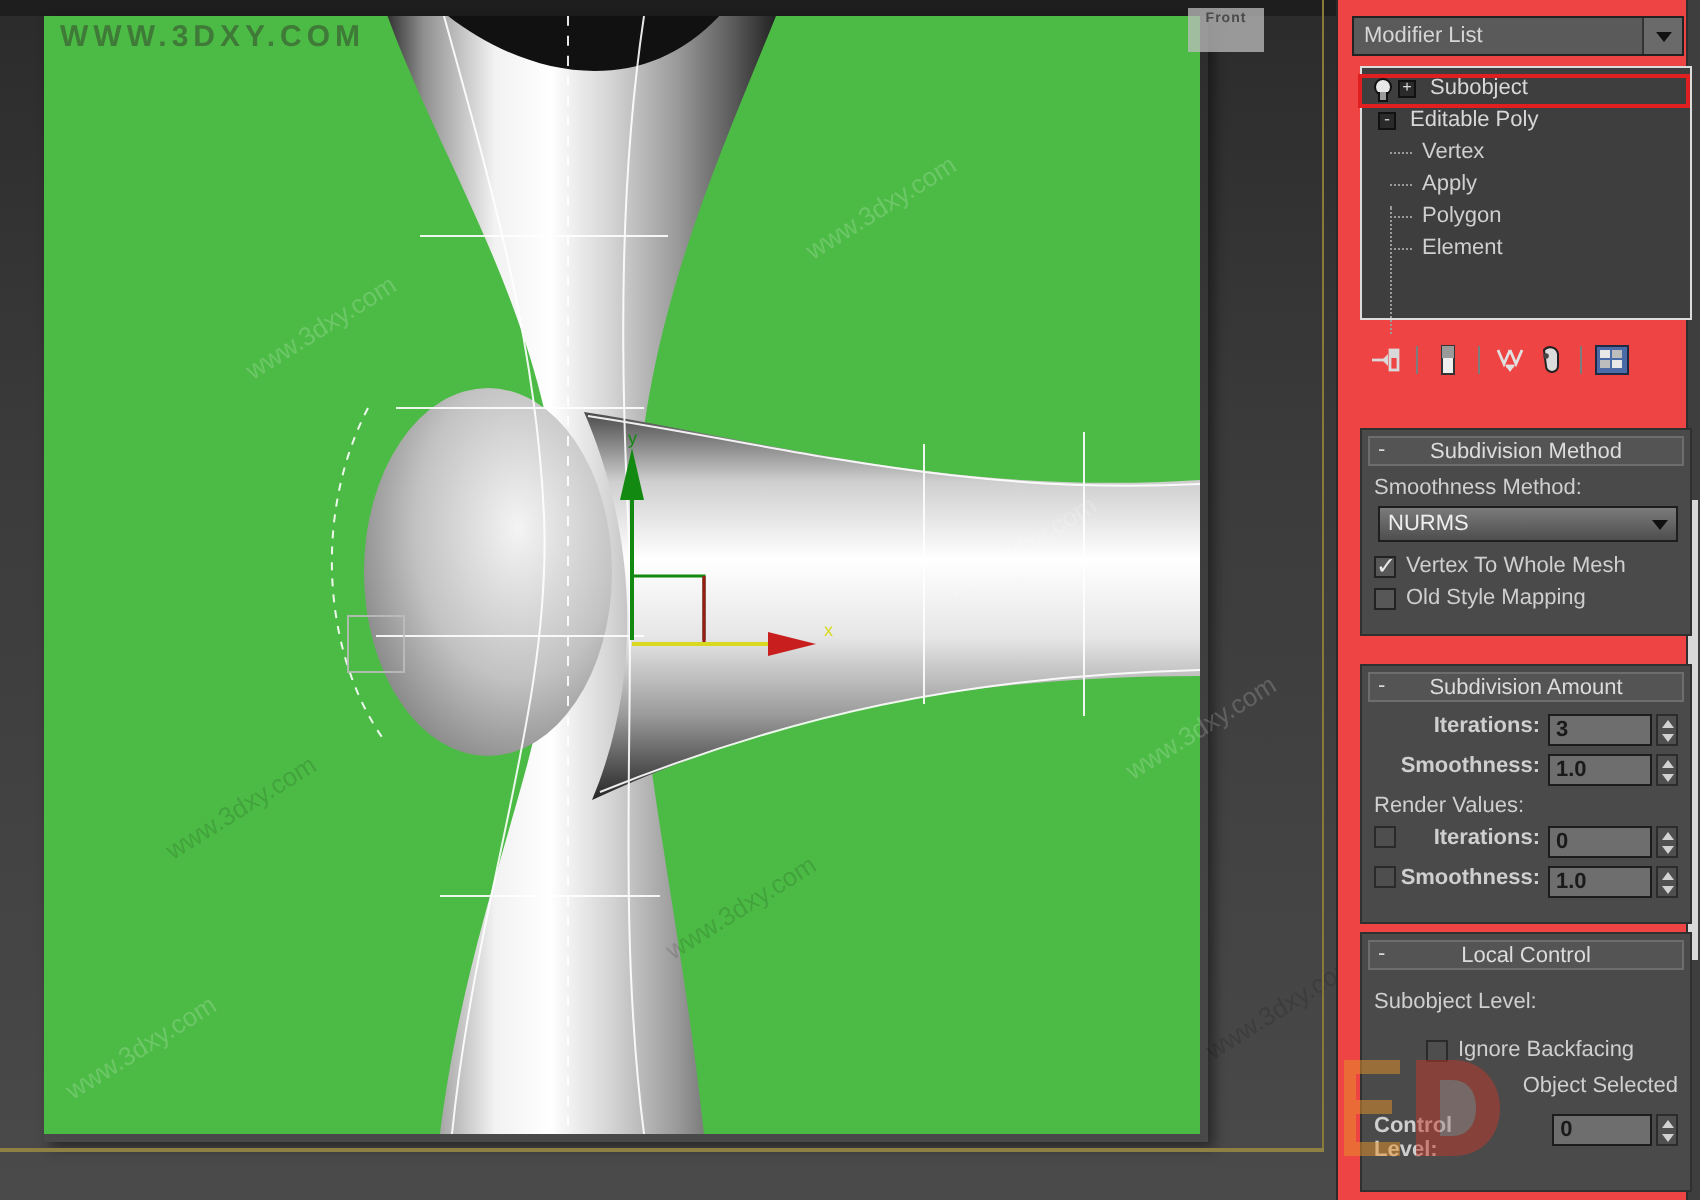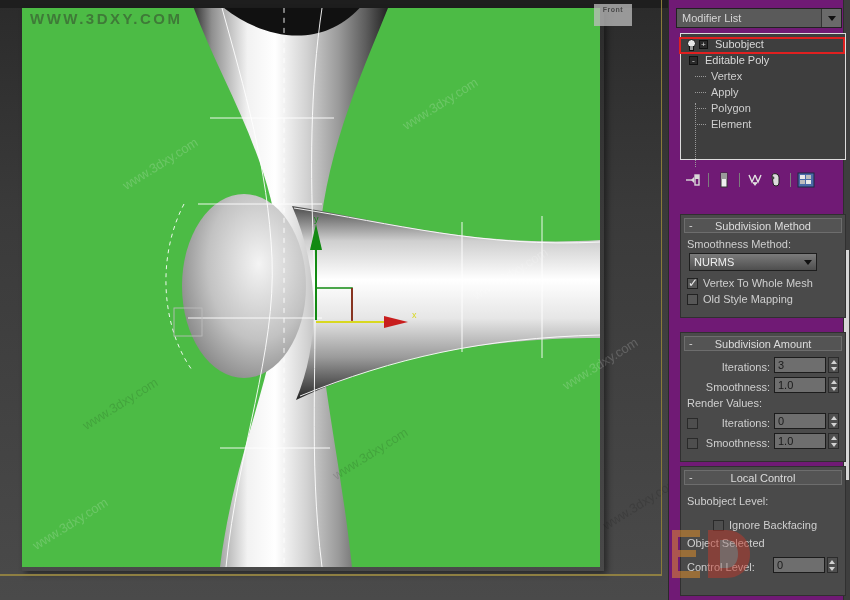--- a/index.html
+++ b/index.html
@@ -33,21 +33,21 @@
   #model { position:absolute; left:22px; top:8px; width:578px; height:559px; }
 
   
   #vp-label { position:absolute; left:594px; top:4px; width:38px; height:22px;
     background:rgba(190,190,190,.75); }
   #vp-label span { display:block; font-size:7px; color:#4a4a4a; text-align:center;
     padding-top:2px; letter-spacing:.5px; font-weight:bold; }
 
   
   #cmd-panel { position:absolute; left:668px; top:0; width:182px; height:600px;
-    background:#701a75; border-left:1px solid #2a2a2a; }
+    background:#ef4444; border-left:1px solid #2a2a2a; }
   #cmd-scroll-track { position:absolute; right:0; top:0; width:7px; height:600px;
     background:#3e3e3e; border-left:1px solid #2e2e2e; }
   #cmd-scroll-thumb { position:absolute; right:1px; top:250px; width:5px; height:230px;
     background:#d8d8d8; }
 
   .panel-inner { position:absolute; left:4px; top:0; width:170px; }
 
   
   #modifier-list { position:relative; margin:8px 0 0 3px; width:166px; height:20px;
     background:#5a5a5a; border:1px solid #222; display:flex; align-items:center; }
@@ -92,35 +92,35 @@
     border:1px solid #6d6d6d; display:flex; align-items:center; justify-content:center; }
   .roll-head .minus { position:absolute; left:4px; top:2px; width:9px; height:9px;
     color:#d8d8d8; font-size:11px; line-height:8px; }
   .roll-head .rtitle { font-size:11px; color:#dcdcdc; }
   .roll-body { padding:5px 6px 7px 6px; }
 
   .lbl-txt { font-size:11px; color:#cfcfcf; }
   .row { display:flex; align-items:center; margin-bottom:4px; }
 
   
-  .combo { width:128px; height:18px; margin:3px 0 6px 2px;
+  .combo { width:150px; height:18px; margin:3px 0 6px 2px;
     background:linear-gradient(180deg,#7b7b7b,#4e4e4e); border:1px solid #1e1e1e;
     display:flex; align-items:center; }
   .combo .ctext { flex:1; font-size:11px; color:#eee; padding-left:4px; }
   .combo .carrow { width:17px; height:16px; display:flex; align-items:center; justify-content:center; }
 
   
   .cbx { width:11px; height:11px; background:#575757; border:1px solid #222;
     flex:0 0 auto; position:relative; margin-right:5px; }
   .cbx.checked:after { content:"\2713"; position:absolute; left:0px; top:-3px; font-size:12px;
     color:#e8e8e8; }
   .cbx.empty-dark { background:#4e4e4e; border:1px solid #2a2a2a; }
 
   
-  .fieldrow { display:flex; align-items:flex-end; justify-content:flex-end; margin-bottom:4px; }
+  .fieldrow { display:flex; align-items:flex-start; justify-content:flex-end; margin-bottom:4px;font-weight:bold; }
   .fieldrow .flabel { font-size:11px; color:#cfcfcf; margin-right:4px; }
   .numfield { width:52px; height:16px; background:#6e6e6e; border:1px solid #1c1c1c;
     font-size:11px; color:#1a1a1a; padding-left:3px; line-height:14px; }
   .spin { width:11px; height:16px; margin-left:2px; background:#4f4f4f; border:1px solid #2c2c2c;
     display:flex; flex-direction:column; align-items:center; justify-content:space-around; }
   .spin .up { width:0;height:0;border-left:3px solid transparent;border-right:3px solid transparent;
     border-bottom:4px solid #d2d2d2; }
   .spin .dn { width:0;height:0;border-left:3px solid transparent;border-right:3px solid transparent;
     border-top:4px solid #d2d2d2; }
 
@@ -387,21 +387,21 @@
         <div class="roll-head">
           <span class="minus">-</span>
           <span class="rtitle">Local Control</span>
         </div>
         <div class="roll-body" style="padding-top:10px;">
           <div class="lbl-txt" style="margin-bottom:12px;">Subobject Level:</div>
           <div class="row" style="padding-left:26px;">
             <div class="cbx empty-dark"></div>
             <span class="lbl-txt">Ignore Backfacing</span>
           </div>
-          <div class="lbl-txt" style="text-align:left;margin:6px 0 8px 0;">Object Selected</div>
+          <div class="lbl-txt" style="text-align:right;margin:6px 0 8px 0;">Object Selected</div>
           <div class="fieldrow" style="justify-content:flex-start;">
             <span class="flabel">Control Level:</span>
             <div class="numfield" style="margin-left:14px;">0</div>
             <div class="spin">
                 <div class="up"></div>
                 <div class="dn"></div>
               </div>
           </div>
         </div>
       </div>

